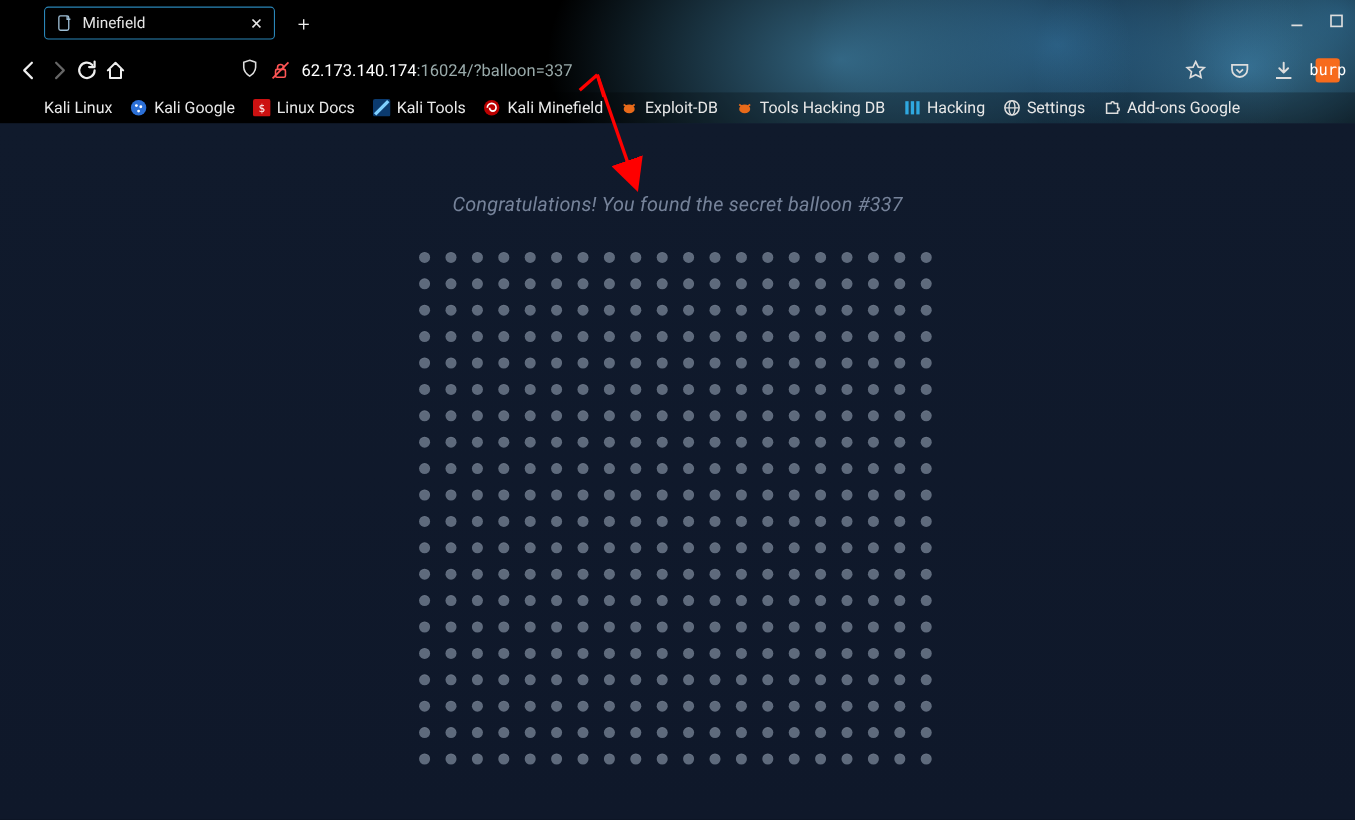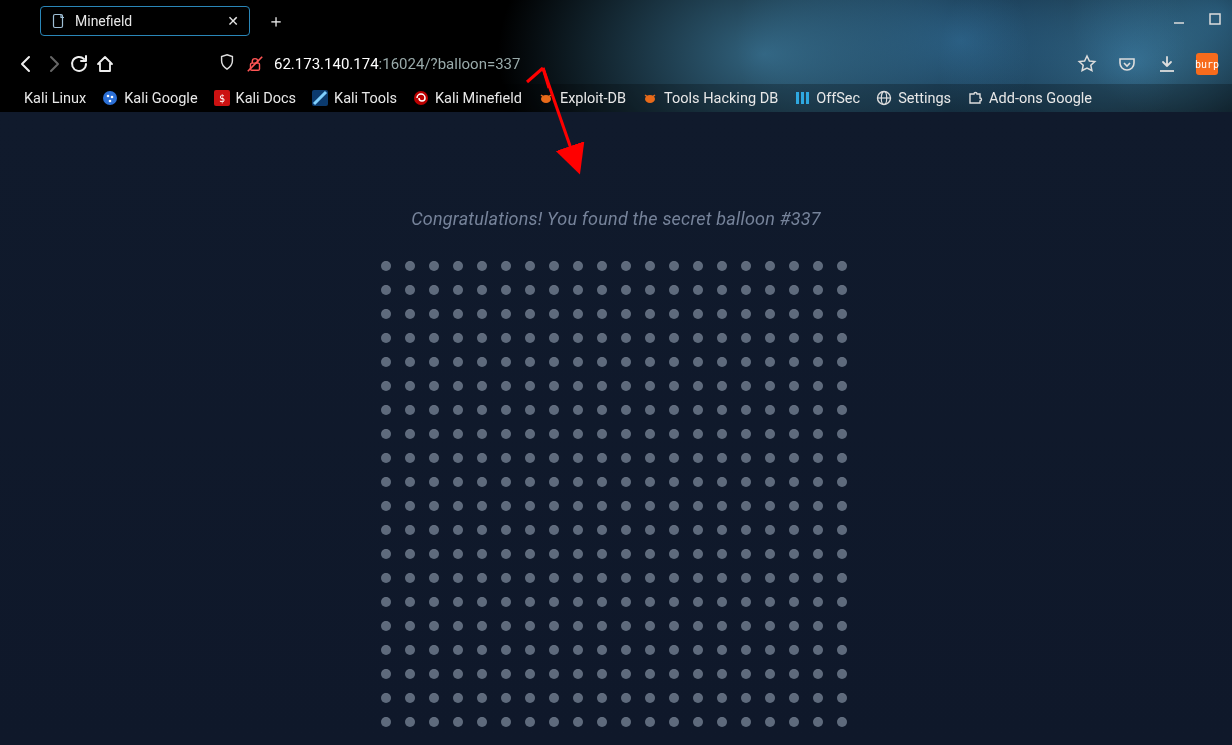--- a/index.html
+++ b/index.html
@@ -89,26 +89,26 @@
     .url-main { color:#fff; }
     .url-dim { color:#9aa; }
 
     .nav-right {
       margin-left: auto;
       display: flex;
       align-items: center;
       gap: 18px;
     }
     .icon-btn { width:22px; height:22px; display:flex; align-items:center; justify-content:center; color:#ddd; }
-    .ext-icon { width:22px; height:22px; border-radius:3px; background:#f76b1c; display:flex; align-items:center; justify-content:center; font-size:10px; color:#fff; font-family:monospace; }
+    .ext-icon { width:22px; height:22px; border-radius:3px; background:#f76b1c; display:flex; align-items:center; justify-content:center; font-size:14px; color:#fff; font-family:monospace; }
 
     
     .bookmarks {
       position:absolute;
-      top: 84px; left: 0; right: 0;
+      top: 84px; left: 16px; right: 0;
       height: 28px;
       display:flex;
       align-items:center;
       gap: 16px;
       padding: 0 24px;
       font-size: 14.5px;
       color:#e8e8e8;
       background: rgba(0,0,0,0.25);
     }
     .bm { display:flex; align-items:center; gap:6px; cursor:pointer; white-space:nowrap; }
@@ -120,21 +120,21 @@
       top:112px; left:0; right:0; bottom:0;
       background: linear-gradient(180deg, #101a2c 0%, #0f182a 100%);
       overflow:hidden;
     }
     .congrats {
       width:100%;
       text-align:center;
       color:#76839a;
       font-style: italic;
       font-size:18px;
-      margin-top:96px;
+      margin-top:64px;
       letter-spacing:0.2px;
     }
     .grid-wrap {
       position:relative;
       width:100%;
       display:flex;
       justify-content:center;
       margin-top:32px;
     }
     .dot-grid {
@@ -265,21 +265,21 @@
         </span>
         <span>Kali Google</span>
       </div>
       <div class="bm">
         <span class="fav">
           <svg width="16" height="16">
             <rect width="16" height="16" rx="2" fill="#c11"></rect>
             <text x="8" y="12" text-anchor="middle" font-size="10" fill="#fff" font-family="monospace">$</text>
           </svg>
         </span>
-        <span>Kali Docs</span>
+        <span>Linux Docs</span>
       </div>
       <div class="bm">
         <span class="fav">
           <svg width="16" height="16">
             <rect width="16" height="16" rx="2" fill="#0b3a6e"></rect>
             <path d="M2 14 L14 2" stroke="#7fd0ff" stroke-width="3"></path>
           </svg>
         </span>
         <span>Kali Tools</span>
       </div>
@@ -313,21 +313,21 @@
         <span>Tools Hacking DB</span>
       </div>
       <div class="bm">
         <span class="fav">
           <svg width="16" height="16">
             <rect x="2" y="2" width="3" height="12" fill="#2fa8e0"></rect>
             <rect x="7" y="2" width="3" height="12" fill="#2fa8e0"></rect>
             <rect x="12" y="2" width="3" height="12" fill="#2fa8e0"></rect>
           </svg>
         </span>
-        <span>OffSec</span>
+        <span>Hacking</span>
       </div>
       <div class="bm">
         <span class="fav">
           <svg width="16" height="16">
             <circle cx="8" cy="8" r="6.5" fill="none" stroke="#ddd" stroke-width="1.4"></circle>
             <ellipse cx="8" cy="8" rx="2.7" ry="6.5" fill="none" stroke="#ddd" stroke-width="1.2"></ellipse>
             <line x1="1.5" y1="8" x2="14.5" y2="8" stroke="#ddd" stroke-width="1.2"></line>
           </svg>
         </span>
         <span>Settings</span>

